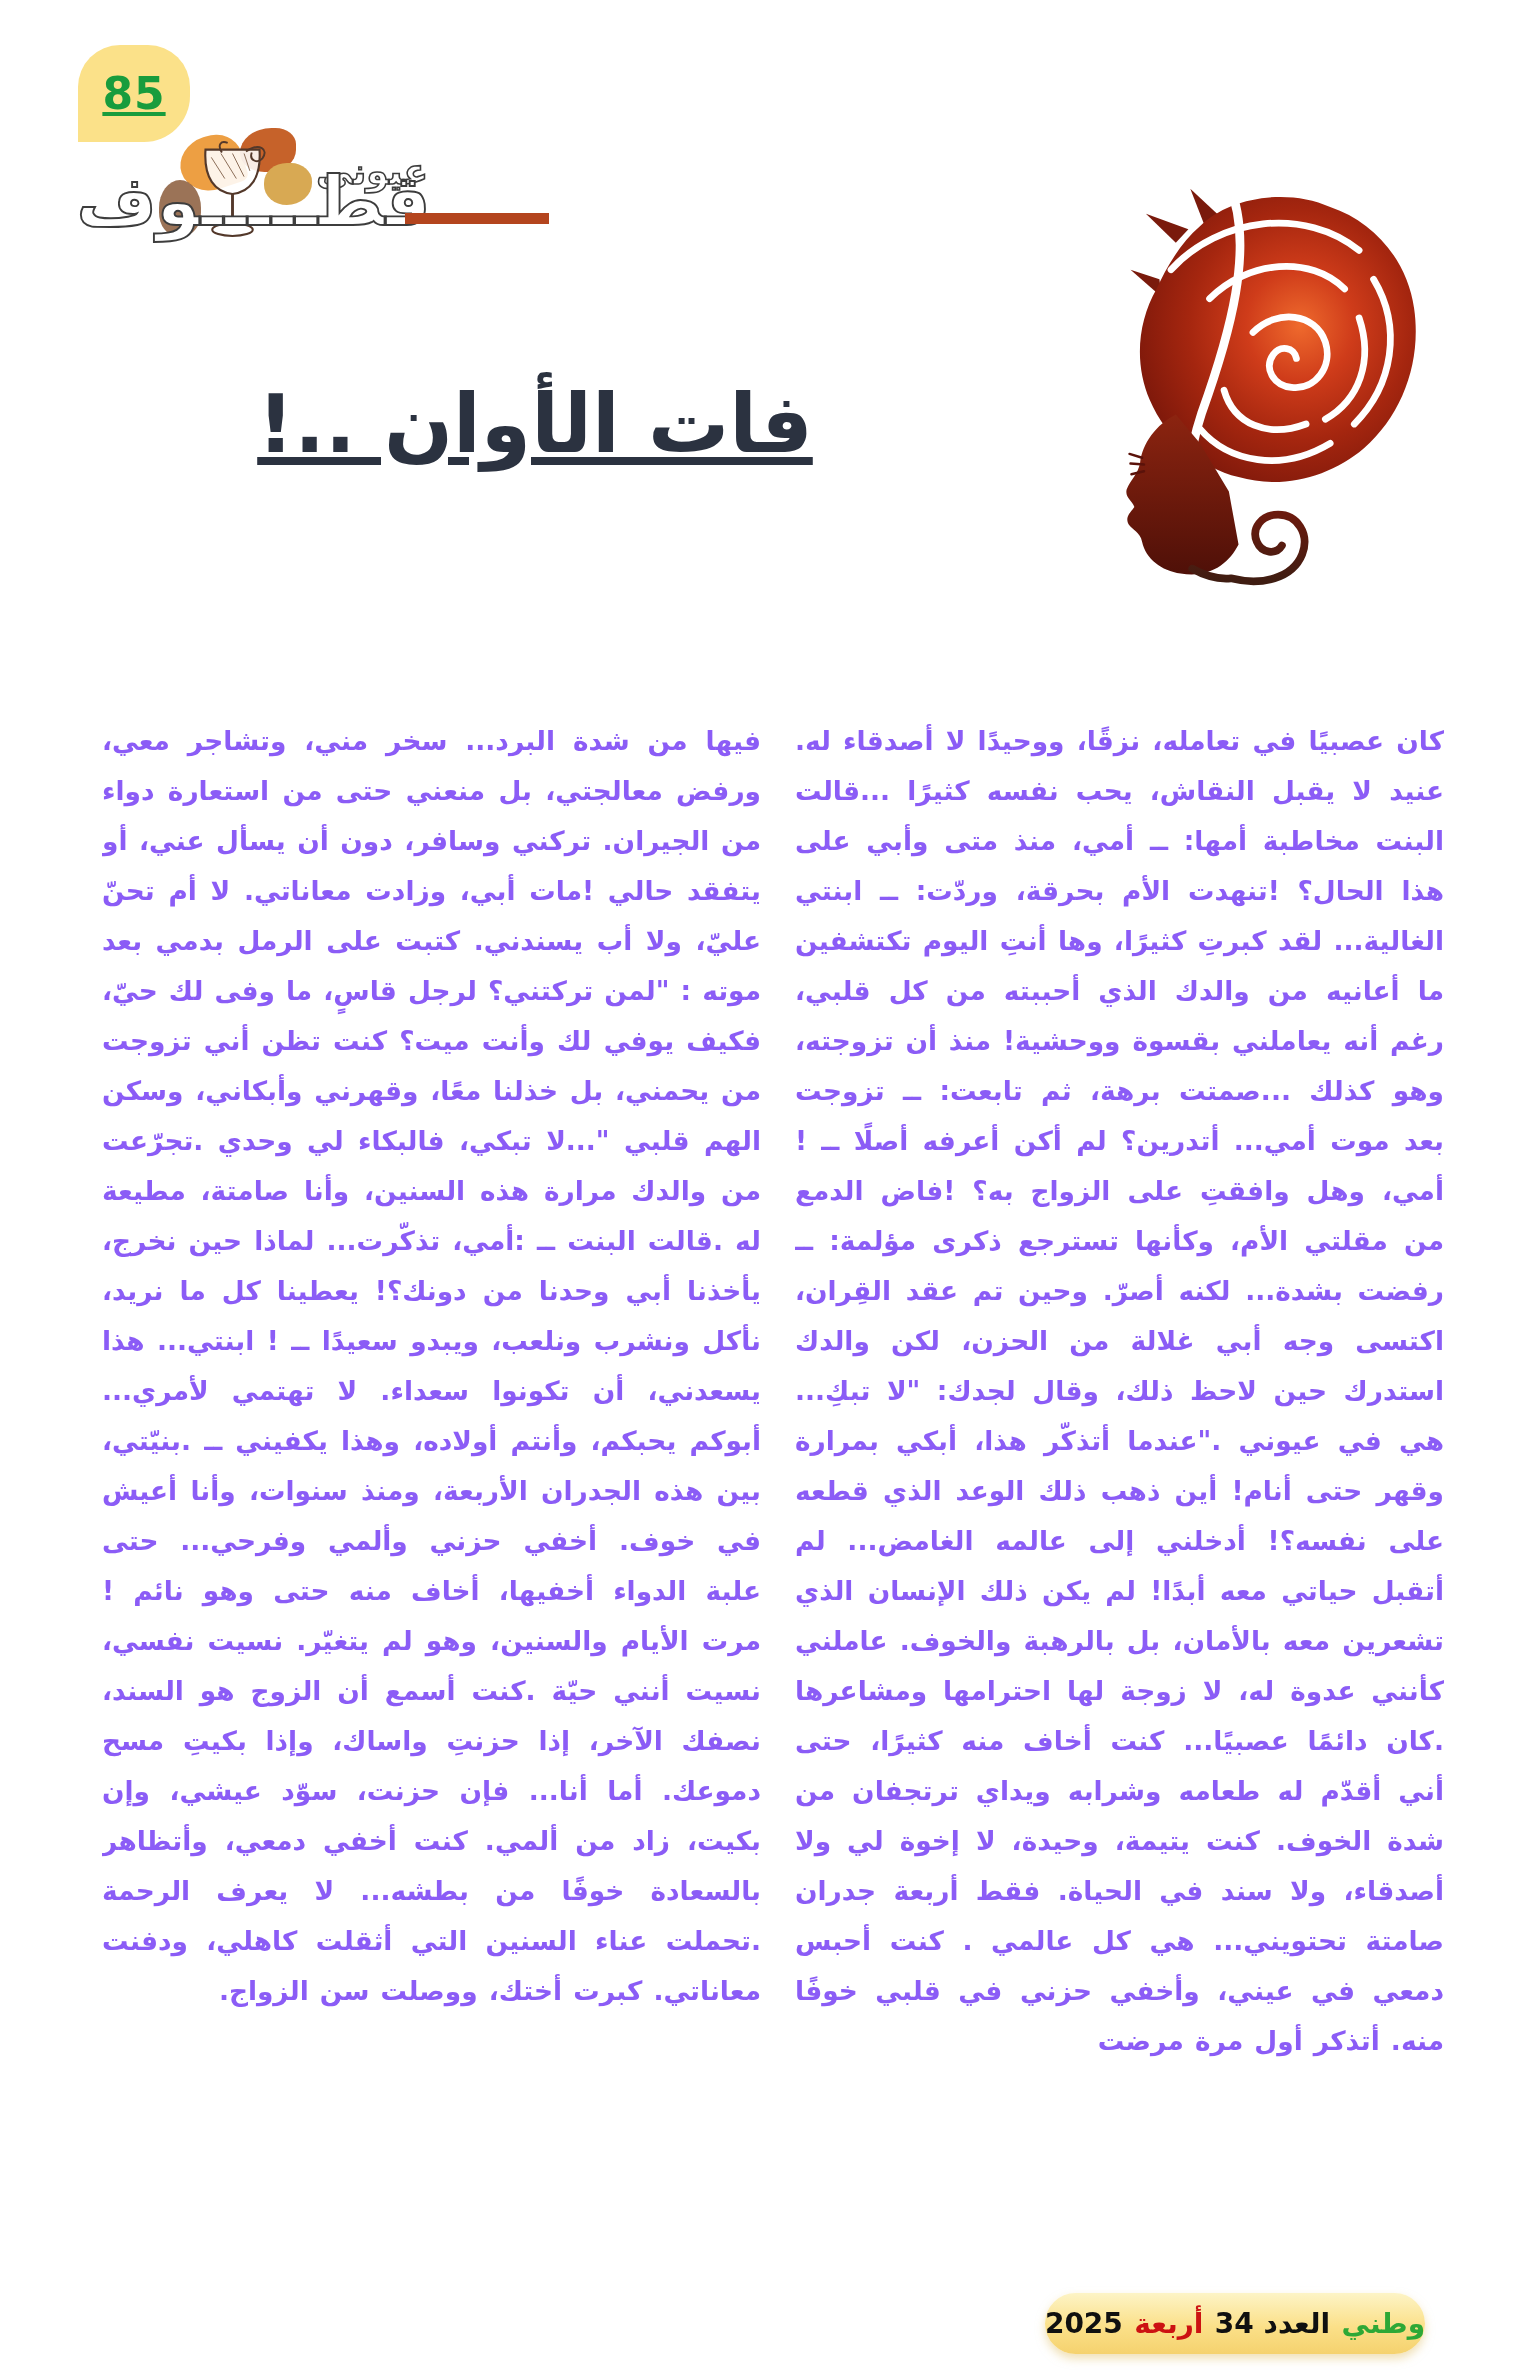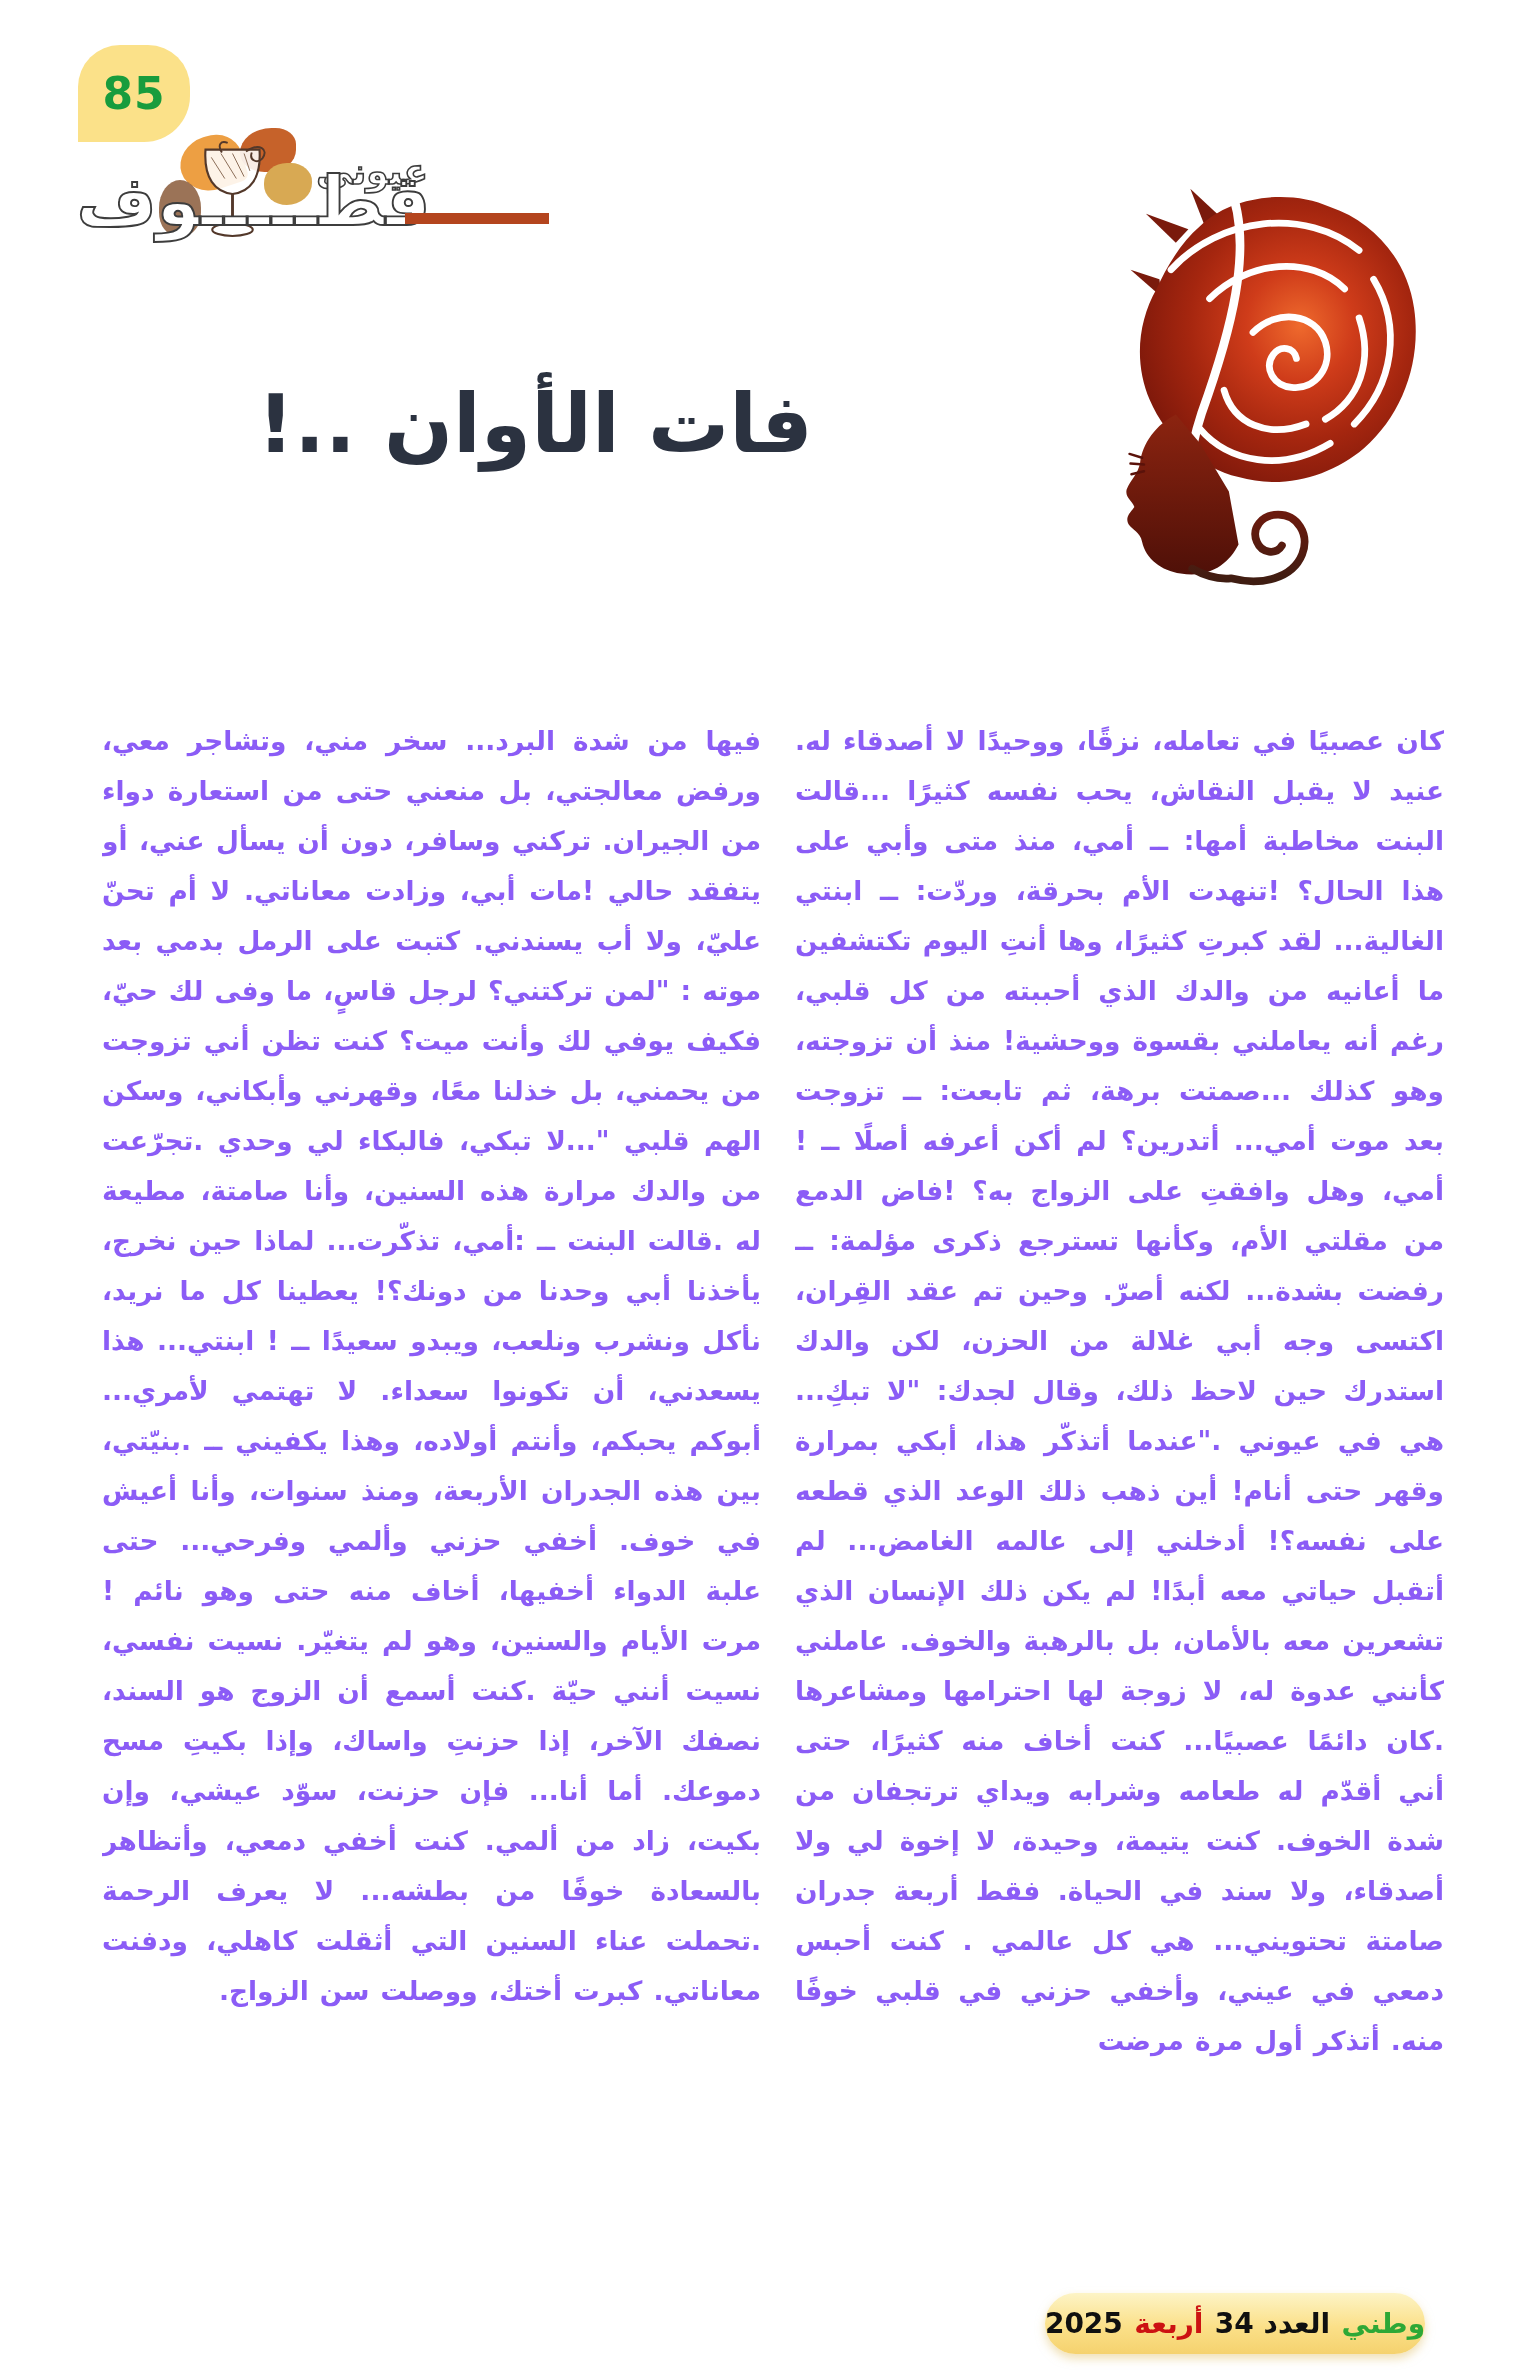--- a/index.html
+++ b/index.html
@@ -6,41 +6,41 @@
   body{
     width:1537px;height:2374px;position:relative;background:#ffffff;
     font-family:"DejaVu Sans",sans-serif;overflow:hidden;
   }
   
   .page-badge{
     position:absolute;left:78px;top:45px;width:112px;height:97px;
     background:#fbe189;border-radius:42px 42px 46px 0;
     display:flex;align-items:center;justify-content:center;
   }
-  .page-badge .num{font-size:44px;font-weight:bold;color:#189c3d;letter-spacing:1px;}
+  .page-badge .num{font-size:44px;font-weight:bold;color:#189c3d;letter-spacing:1px;text-decoration:underline;}
   
   .masthead{position:absolute;left:67px;top:134px;width:500px;height:134px;}
   .blob{position:absolute;}
   .blob-fan{left:113px;top:1.9px;width:63px;height:54px;background:#eb9733;border-radius:55% 50% 15% 55%;transform:rotate(-18deg);opacity:.92;}
   .blob-splash{left:173px;top:-5.8px;width:56px;height:44px;background:#c35a1f;border-radius:62% 40% 55% 48%;opacity:.95;}
   .blob-tan{left:197px;top:29px;width:48px;height:42px;background:#d8a953;border-radius:50% 46% 55% 50%;}
   .blob-pine{left:92px;top:46px;width:42px;height:56px;background:#8a5a3a;border-radius:50% 50% 42% 42%;opacity:.85;}
   .glass-wrap{position:absolute;left:125px;top:5.8px;width:81px;height:108px;}
   .logo-word{
     position:absolute;color:#ffffff;font-weight:bold;direction:rtl;white-space:nowrap;
     -webkit-text-stroke:1.6px #3d3d3d;text-stroke:1.6px #3d3d3d;
   }
   .logo-word-small{right:139px;top:17.3px;font-size:36px;}
   .logo-word-large{left:9.6px;top:27px;font-size:69px;-webkit-text-stroke:1.9px #3d3d3d;}
   .section-rule{position:absolute;left:405px;top:213px;width:144px;height:10.6px;background:#b4451e;}
   
   .article-title{
     position:absolute;left:235px;top:377px;width:600px;height:115px;
     direction:rtl;text-align:center;font-size:81px;font-weight:bold;color:#2b3240;
-    letter-spacing:-1px;white-space:nowrap;
+    letter-spacing:-1px;white-space:nowrap;text-decoration:underline;
   }
   
   .rose-wrap{position:absolute;left:1084px;top:125px;width:338px;height:463px;}
   
   .author-block{position:absolute;left:980px;top:546px;width:442px;direction:rtl;text-align:center;}
   .author-name{font-size:29px;font-weight:bold;color:#9b9b9b;line-height:35px;}
   .author-role{font-size:33px;font-weight:bold;color:#141414;line-height:40px;}
   
   .col{
     position:absolute;top:716px;height:1547px;overflow:hidden;

